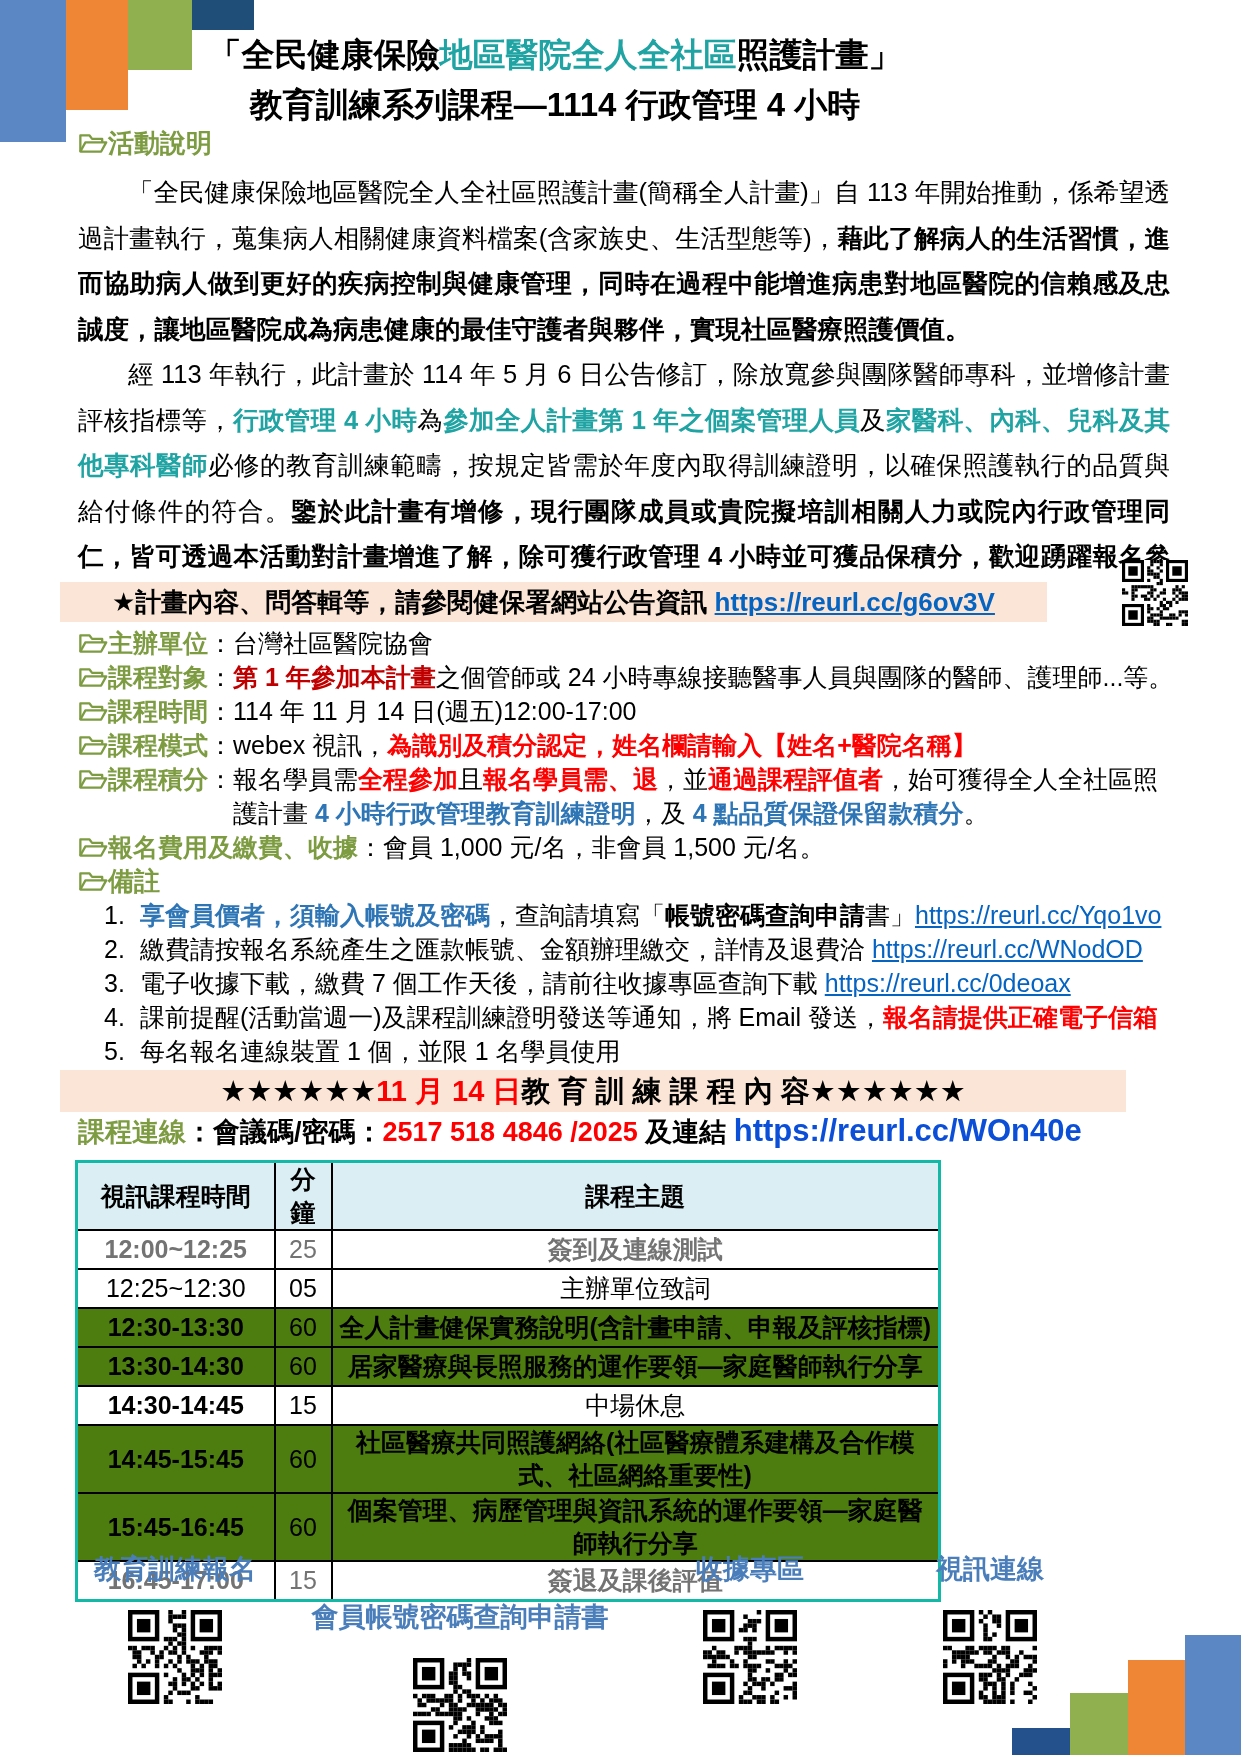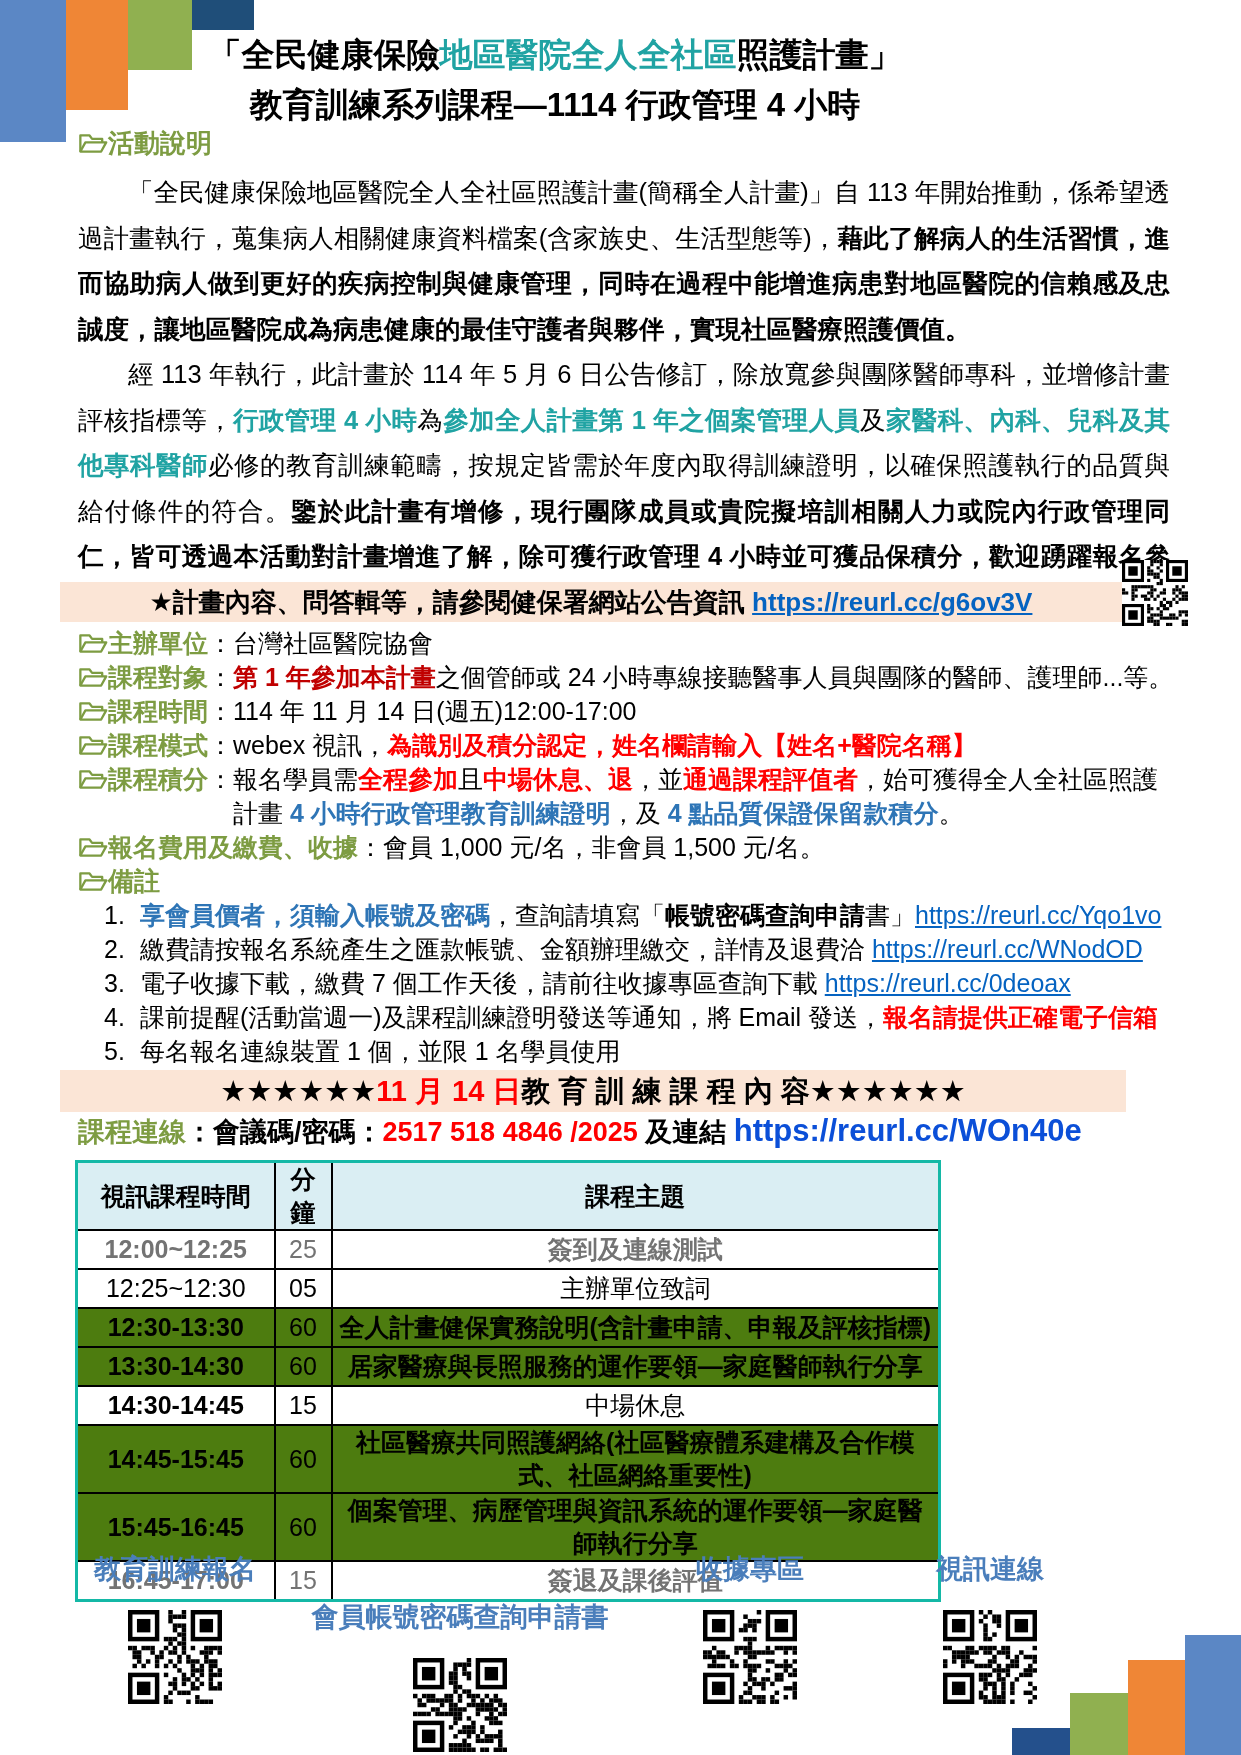--- a/index.html
+++ b/index.html
@@ -26,21 +26,21 @@
   #activity-header{position:absolute;top:126px;left:78px;}
   .folder{width:30px;height:23px;flex:0 0 auto;}
   .folder path{fill:none;stroke:#7D9C42;stroke-width:2;stroke-linejoin:round;}
 
   
   .paras{position:absolute;top:170px;left:78px;width:1092px;font-size:25.5px;line-height:45.5px;
          text-align:justify;}
   .paras p{margin:0;text-indent:50px;}
 
   
-  .banner1{position:absolute;top:582px;left:60px;width:1062px;height:40px;background:#FBE5D6;
+  .banner1{position:absolute;top:582px;left:60px;width:987px;height:40px;background:#FBE5D6;
            text-align:center;font-size:26px;font-weight:bold;line-height:40px;white-space:nowrap;}
   .banner2{position:absolute;top:1070px;left:60px;width:1066px;height:42px;background:#FBE5D6;
            text-align:center;font-size:29px;font-weight:bold;line-height:42px;white-space:nowrap;}
 
   .qr-banner{position:absolute;left:1122px;top:560px;width:66px;height:66px;}
 
   
   #mid{position:absolute;top:626px;left:78px;width:1100px;font-size:25px;}
   .info-row{display:flex;align-items:flex-start;line-height:34px;}
   .info-row .folder{margin-top:6px;}
@@ -282,21 +282,21 @@
           <span class="colon">：</span>
           <div class="info-content"><span>webex 視訊，</span><span class="seg-red">為識別及積分認定，姓名欄請輸入【姓名+醫院名稱】</span></div>
         </div>
         <div class="info-row">
           <svg class="folder" viewBox="0 0 26 20">
             <path d="M2 17 V3 h8 l2.2 3 H21 v3"></path>
             <path d="M2 17 l4.4 -8 H24.5 l-4.4 8 Z"></path>
           </svg>
           <span class="olabel">課程積分</span>
           <span class="colon">：</span>
-          <div class="info-content"><span>報名學員需</span><span class="seg-red">全程參加</span><span>且</span><span class="seg-red">中場休息、退</span><span>，並</span><span class="seg-red">通過課程評值者</span><span>，始可獲得全人全社區照護計畫 </span><span class="seg-blue">4 小時行政管理教育訓練證明</span><span>，及 </span><span class="seg-blue">4 點品質保證保留款積分</span><span>。</span></div>
+          <div class="info-content"><span>報名學員需</span><span class="seg-red">全程參加</span><span>且</span><span class="seg-red">報名學員需、退</span><span>，並</span><span class="seg-red">通過課程評值者</span><span>，始可獲得全人全社區照護計畫 </span><span class="seg-blue">4 小時行政管理教育訓練證明</span><span>，及 </span><span class="seg-blue">4 點品質保證保留款積分</span><span>。</span></div>
         </div>
         <div class="info-row">
           <svg class="folder" viewBox="0 0 26 20">
             <path d="M2 17 V3 h8 l2.2 3 H21 v3"></path>
             <path d="M2 17 l4.4 -8 H24.5 l-4.4 8 Z"></path>
           </svg>
           <span class="olabel">報名費用及繳費、收據</span>
           <span class="colon">：</span>
           <div class="info-content"><span>會員 1,000 元/名，非會員 1,500 元/名。</span></div>
         </div>

